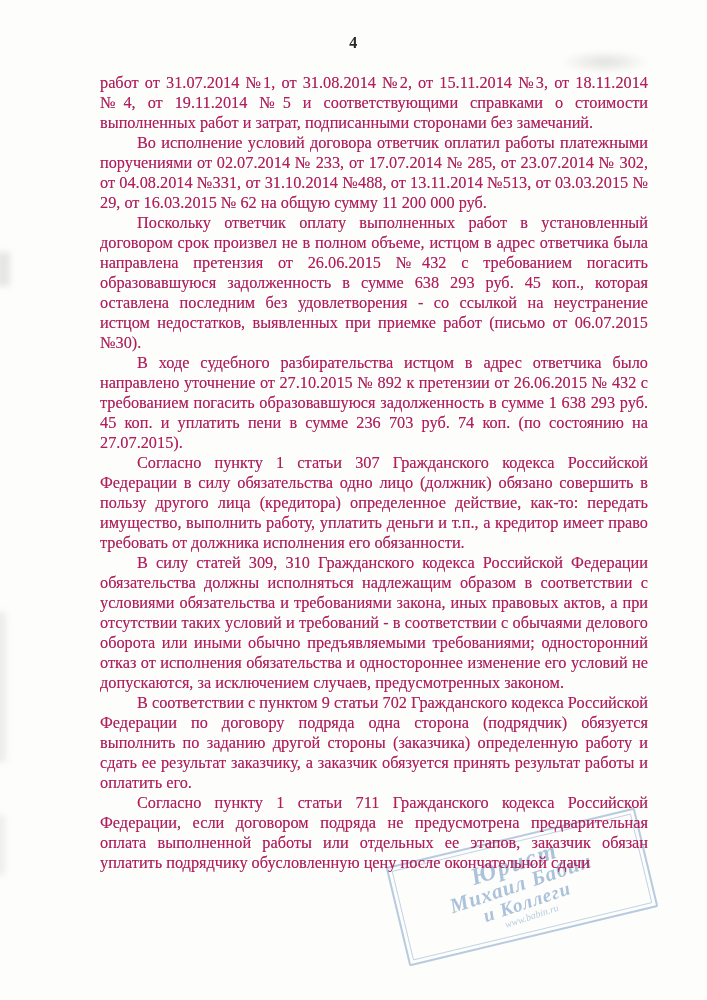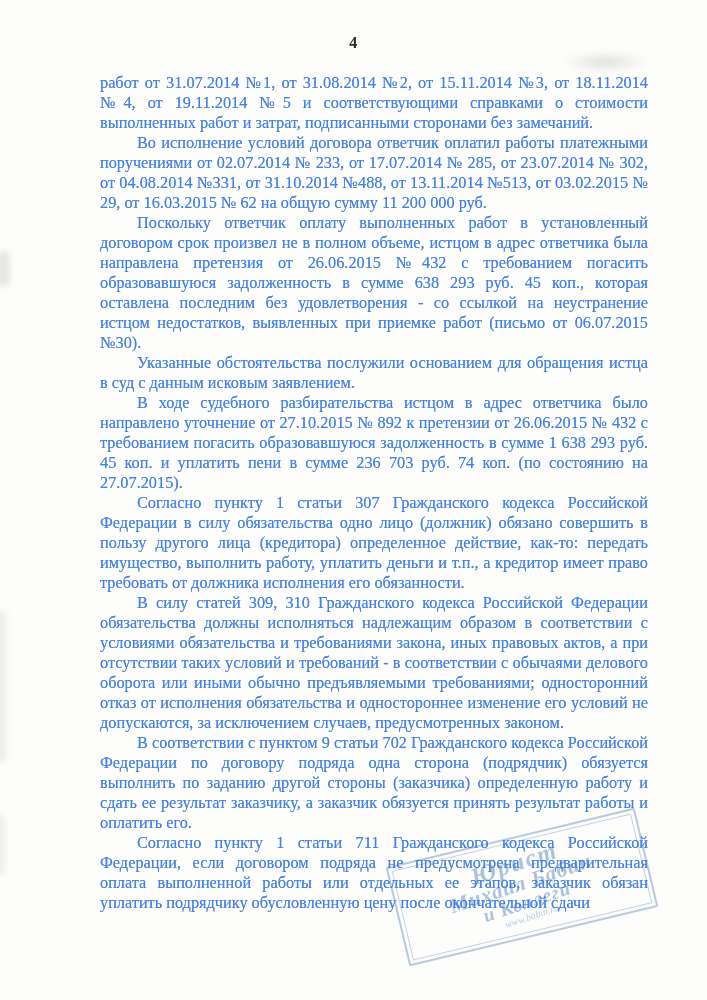--- a/index.html
+++ b/index.html
@@ -28,21 +28,21 @@
     color: #2a2a2a;
   }
   .doc-body {
     position: absolute;
     left: 100px;
     top: 73px;
     width: 548px;
     font-size: 16.3px;
     line-height: 20px;
     text-align: justify;
-    color: #3b82f6;
+    color: #be185d;
     text-shadow: 0 0 0.6px rgba(45,45,45,0.45);
     z-index: 2;
   }
   .doc-body p {
     margin: 0;
     padding: 0;
     text-indent: 37px;
   }
   .doc-body p.no-indent {
     text-indent: 0;
@@ -126,23 +126,22 @@
     <div class="stamp-text">
       <div class="stamp-line-1">Юрист</div>
       <div class="stamp-line-2">Михаил Бабин</div>
       <div class="stamp-line-3">и Коллеги</div>
       <div class="stamp-line-4">www.babin.ru</div>
     </div>
   </div>
 
   <div class="doc-body">
     <p class="no-indent">работ от 31.07.2014 №1, от 31.08.2014 №2, от 15.11.2014 №3, от 18.11.2014 №4, от 19.11.2014 №5 и соответствующими справками о стоимости выполненных работ и затрат, подписанными сторонами без замечаний.</p>
-    <p>Во исполнение условий договора ответчик оплатил работы платежными поручениями от 02.07.2014 № 233, от 17.07.2014 № 285, от 23.07.2014 № 302, от 04.08.2014 №331, от 31.10.2014 №488, от 13.11.2014 №513, от 03.02.2015 № 29, от 16.03.2015 № 62 на общую сумму 11 200 000 руб.</p>
+    <p>Во исполнение условий договора ответчик оплатил работы платежными поручениями от 02.07.2014 № 233, от 17.07.2014 № 285, от 23.07.2014 № 302, от 04.08.2014 №331, от 31.10.2014 №488, от 13.11.2014 №513, от 03.03.2015 № 29, от 16.03.2015 № 62 на общую сумму 11 200 000 руб.</p>
     <p>Поскольку ответчик оплату выполненных работ в установленный договором срок произвел не в полном объеме, истцом в адрес ответчика была направлена претензия от 26.06.2015 №432 с требованием погасить образовавшуюся задолженность в сумме 638 293 руб. 45 коп., которая оставлена последним без удовлетворения - со ссылкой на неустранение истцом недостатков, выявленных при приемке работ (письмо от 06.07.2015 №30).</p>
-    <p>Указанные обстоятельства послужили основанием для обращения истца в суд с данным исковым заявлением.</p>
     <p>В ходе судебного разбирательства истцом в адрес ответчика было направлено уточнение от 27.10.2015 № 892 к претензии от 26.06.2015 № 432 с требованием погасить образовавшуюся задолженность в сумме 1 638 293 руб. 45 коп. и уплатить пени в сумме 236 703 руб. 74 коп. (по состоянию на 27.07.2015).</p>
     <p>Согласно пункту 1 статьи 307 Гражданского кодекса Российской Федерации в силу обязательства одно лицо (должник) обязано совершить в пользу другого лица (кредитора) определенное действие, как-то: передать имущество, выполнить работу, уплатить деньги и т.п., а кредитор имеет право требовать от должника исполнения его обязанности.</p>
     <p>В силу статей 309, 310 Гражданского кодекса Российской Федерации обязательства должны исполняться надлежащим образом в соответствии с условиями обязательства и требованиями закона, иных правовых актов, а при отсутствии таких условий и требований - в соответствии с обычаями делового оборота или иными обычно предъявляемыми требованиями; односторонний отказ от исполнения обязательства и одностороннее изменение его условий не допускаются, за исключением случаев, предусмотренных законом.</p>
     <p>В соответствии с пунктом 9 статьи 702 Гражданского кодекса Российской Федерации по договору подряда одна сторона (подрядчик) обязуется выполнить по заданию другой стороны (заказчика) определенную работу и сдать ее результат заказчику, а заказчик обязуется принять результат работы и оплатить его.</p>
     <p>Согласно пункту 1 статьи 711 Гражданского кодекса Российской Федерации, если договором подряда не предусмотрена предварительная оплата выполненной работы или отдельных ее этапов, заказчик обязан уплатить подрядчику обусловленную цену после окончательной сдачи</p>
   </div>
 
 </div>
 
 </body></html>

